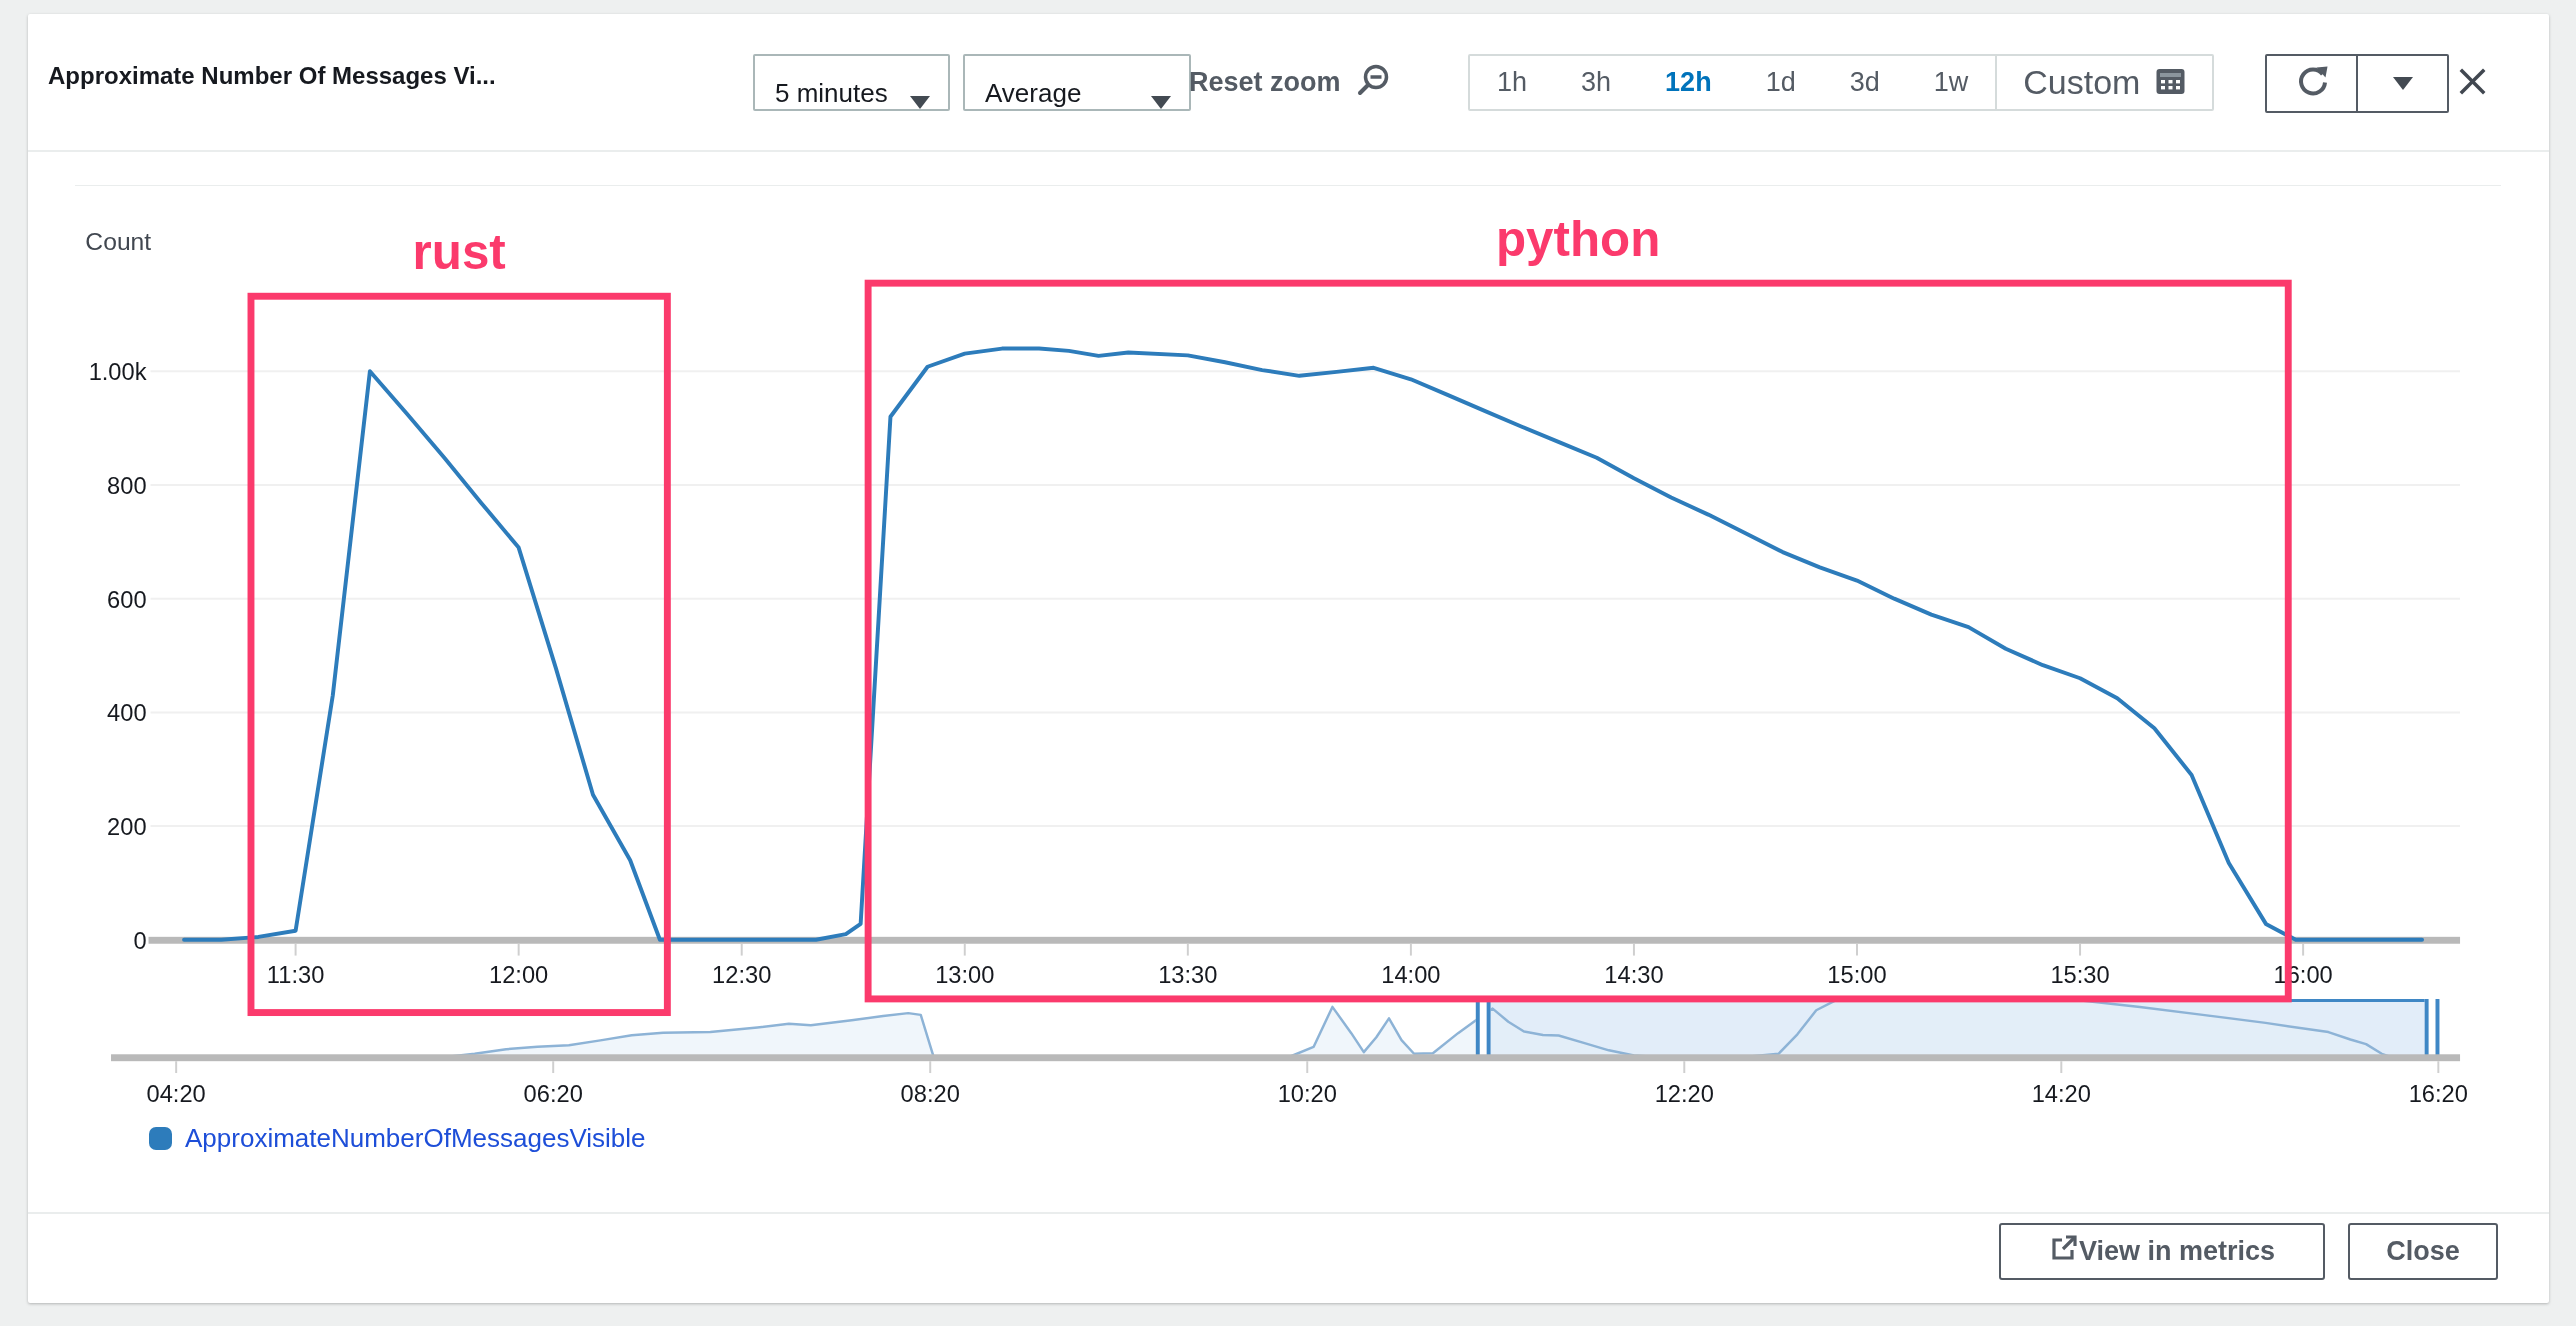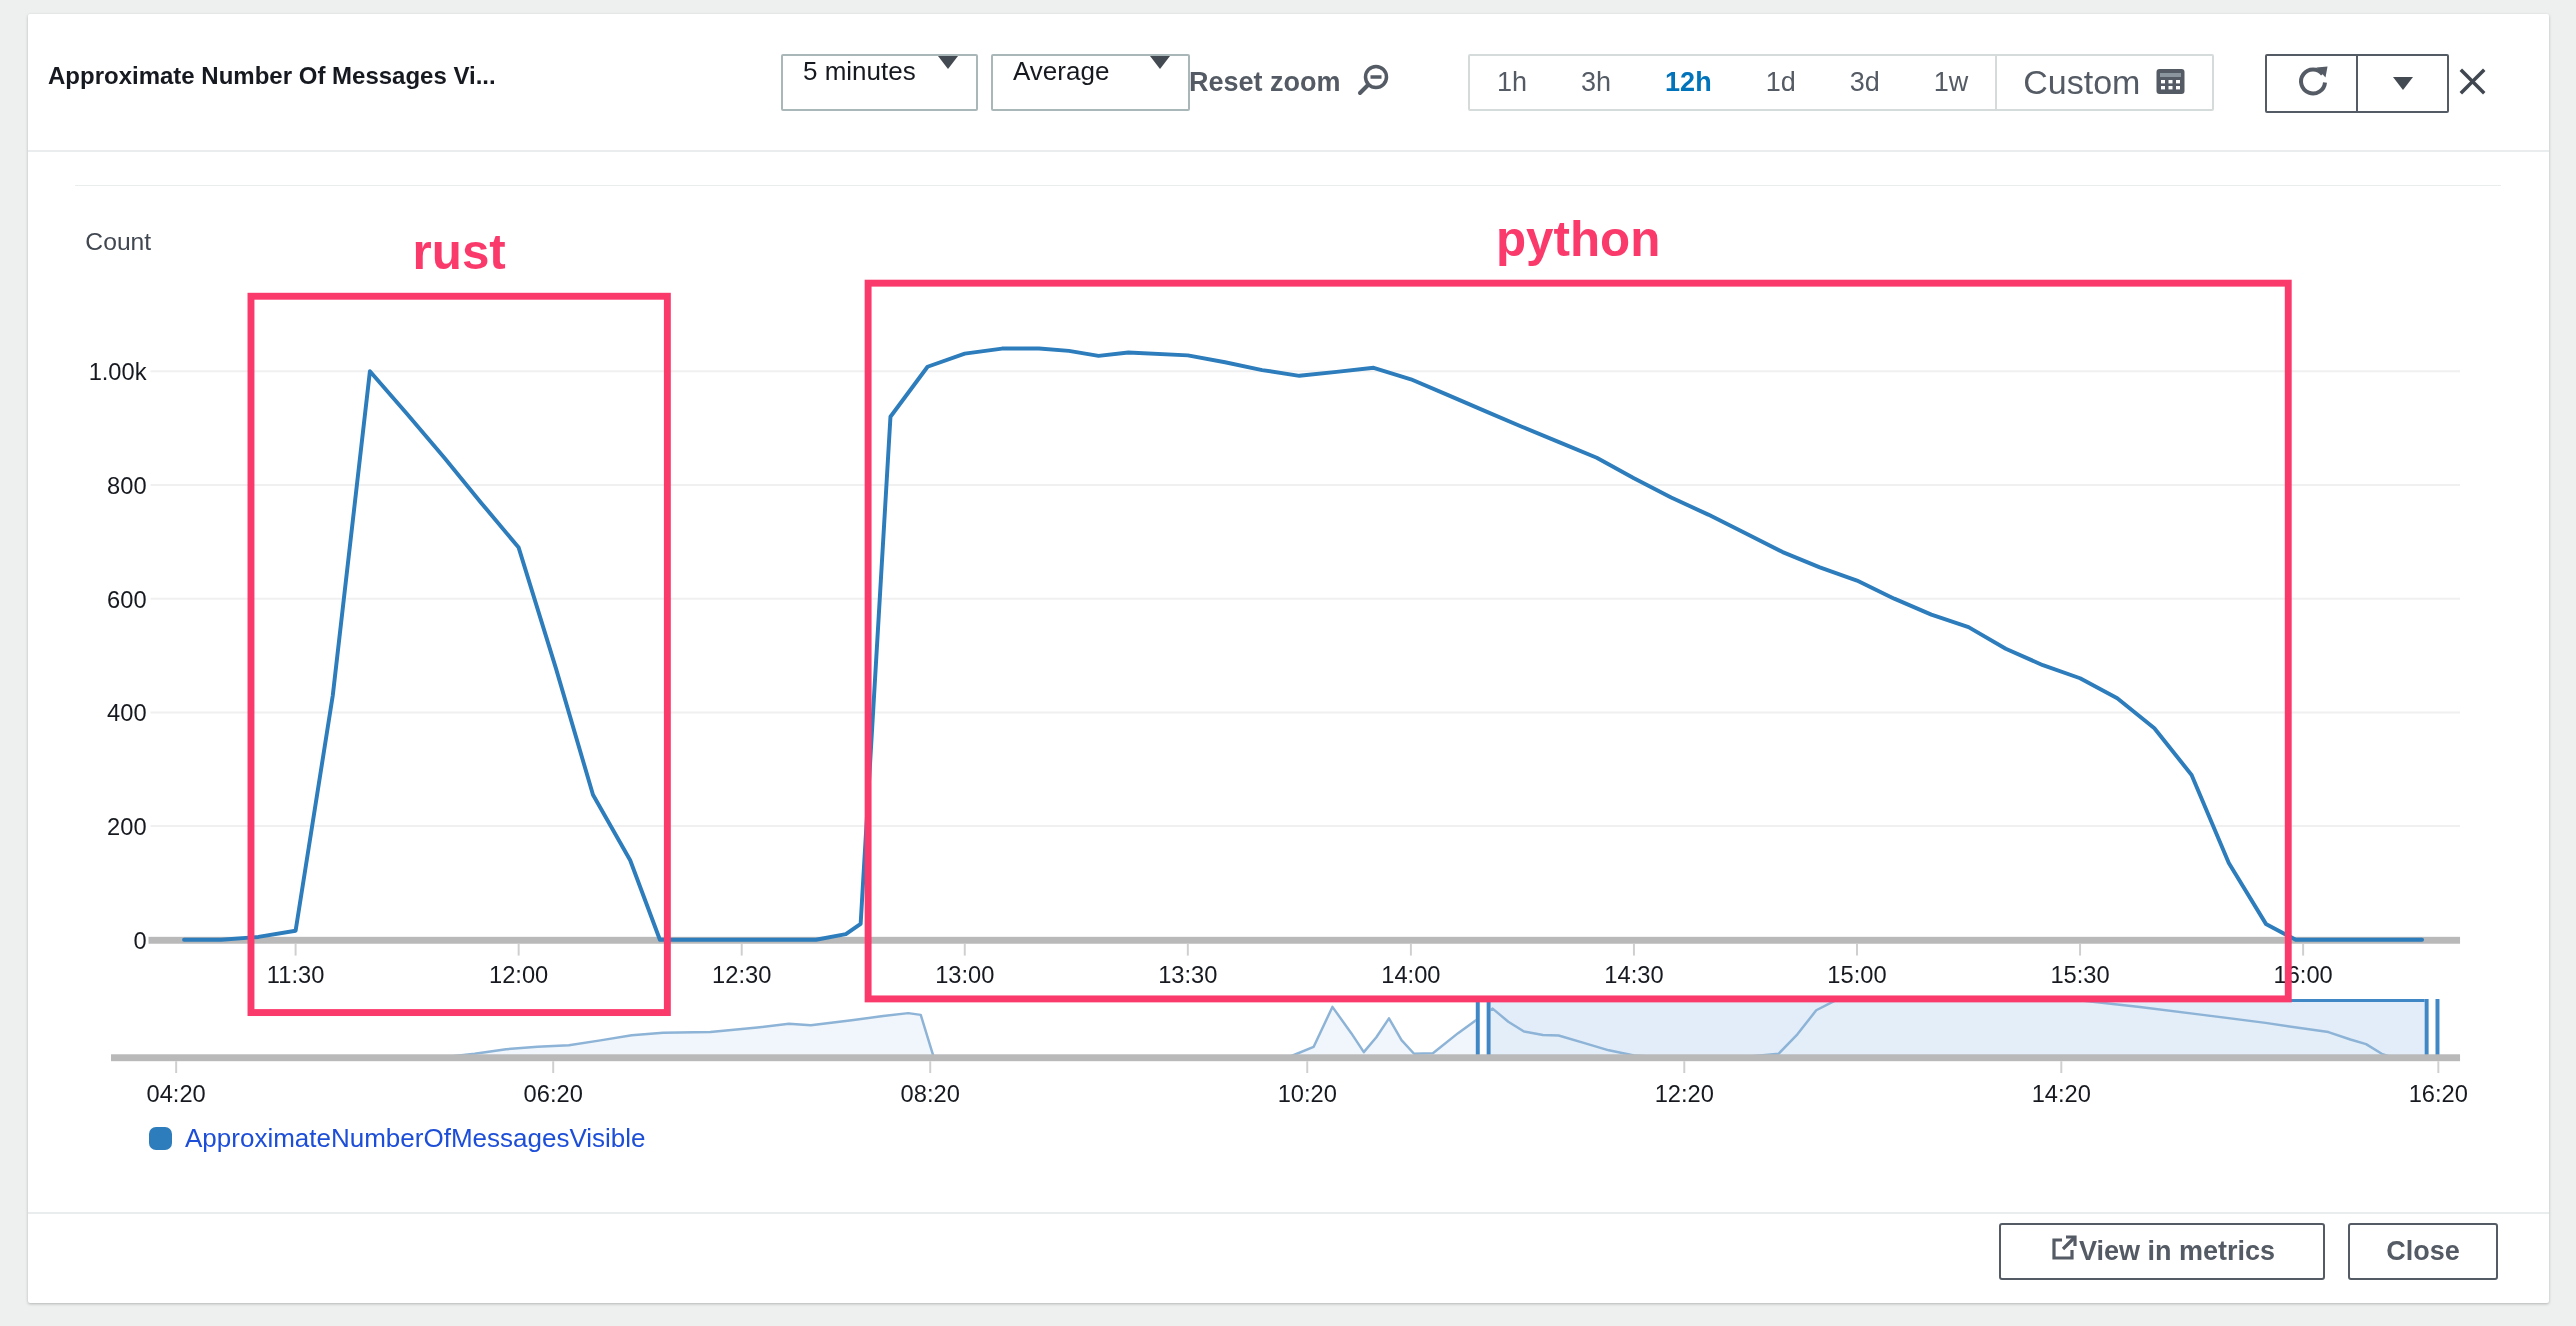--- a/index.html
+++ b/index.html
@@ -6,27 +6,27 @@
   html,body { width:2576px; height:1326px; }
   body { background:#eef0f0; font-family:"Liberation Sans", sans-serif; position:relative; overflow:hidden; }
 
   .modal { position:absolute; left:28px; top:14px; width:2521px; height:1289px;
            background:#fff; border-radius:2px; box-shadow:0 1px 3px rgba(0,0,0,.25); }
 
   
   .hdr-title { position:absolute; left:20px; top:43px; font-size:24px; line-height:38px;
                font-weight:bold; color:#16191f; }
   .select-btn { position:absolute; top:40px; height:57px; background:#fff;
-                border:2px solid #aab7b8; border-radius:2px; display:flex; align-items:flex-start;
-                justify-content:space-between; padding:0 18px 0 20px; cursor:pointer;margin-left:28px; }
+                border:2px solid #aab7b8; border-radius:2px; display:flex; align-items:flex-end;
+                justify-content:space-between; padding:0 18px 0 20px; cursor:pointer; }
   .select-btn .lbl { font-size:26px; color:#16191f; }
   .caret { width:0; height:0; border-left:10px solid transparent; border-right:10px solid transparent;
            border-top:13px solid #434a52; margin-left:18px; }
   #period-select { left:725px; width:197px; }
-  #stat-select   { left:935px; width:199px; }
+  #stat-select   { left:935px; width:228px; }
 
   .reset-zoom { position:absolute; left:1161px; top:40px; height:57px; display:flex;
                 align-items:center; gap:14px; cursor:pointer; }
   .reset-zoom .lbl { font-size:27px; font-weight:bold; color:#545b64; }
 
   .tr-group { position:absolute; left:1440px; top:40px; height:57px; display:flex; align-items:stretch;
               background:#fff; border:2px solid #d5dbdb; border-radius:2px; }
   .tr-group .ranges { display:flex; align-items:center;text-align:center; }
   .tr-item { font-size:27px; color:#545b64; padding:0 27px; cursor:pointer; }
   .tr-item.sel { color:#0073bb; font-weight:bold; }

